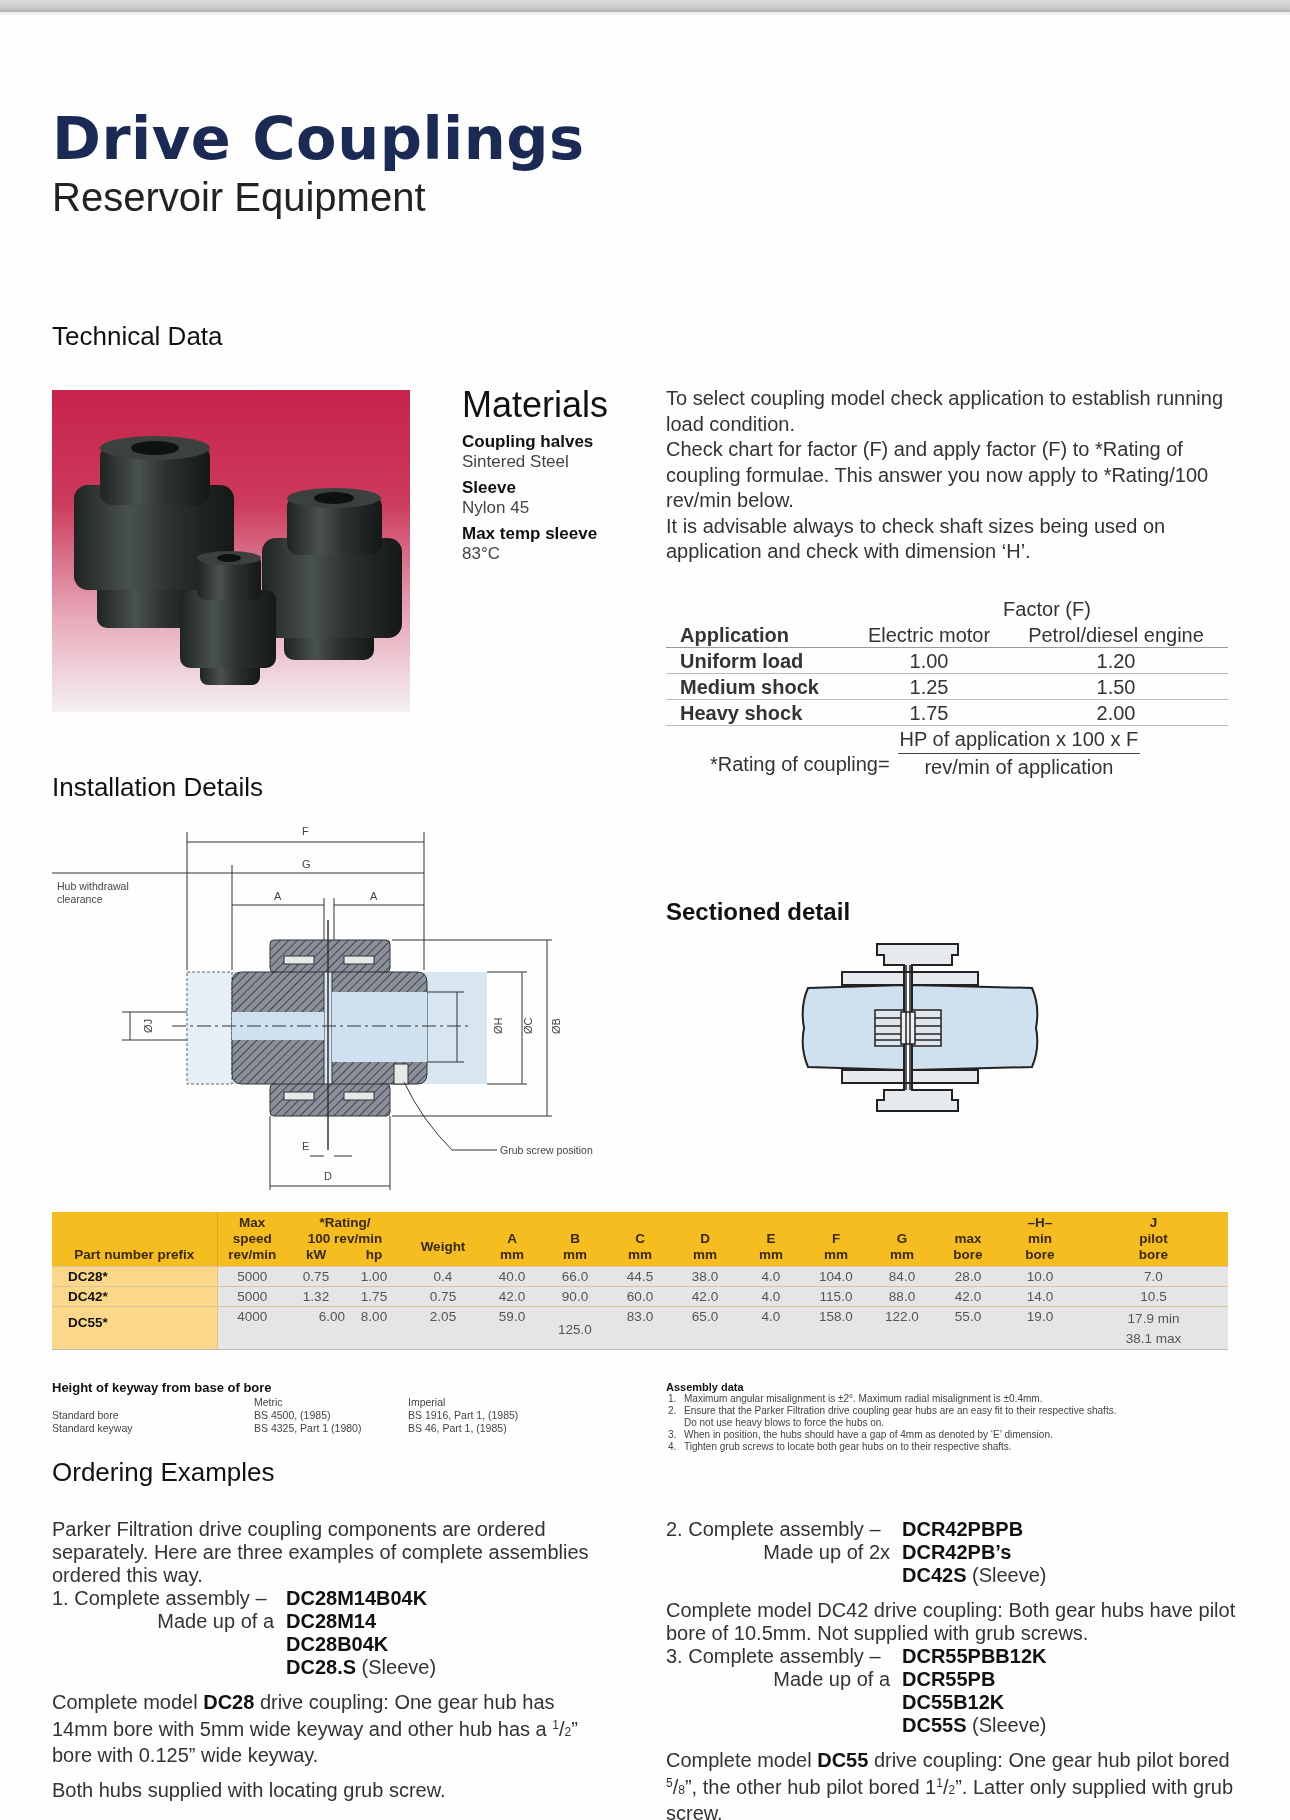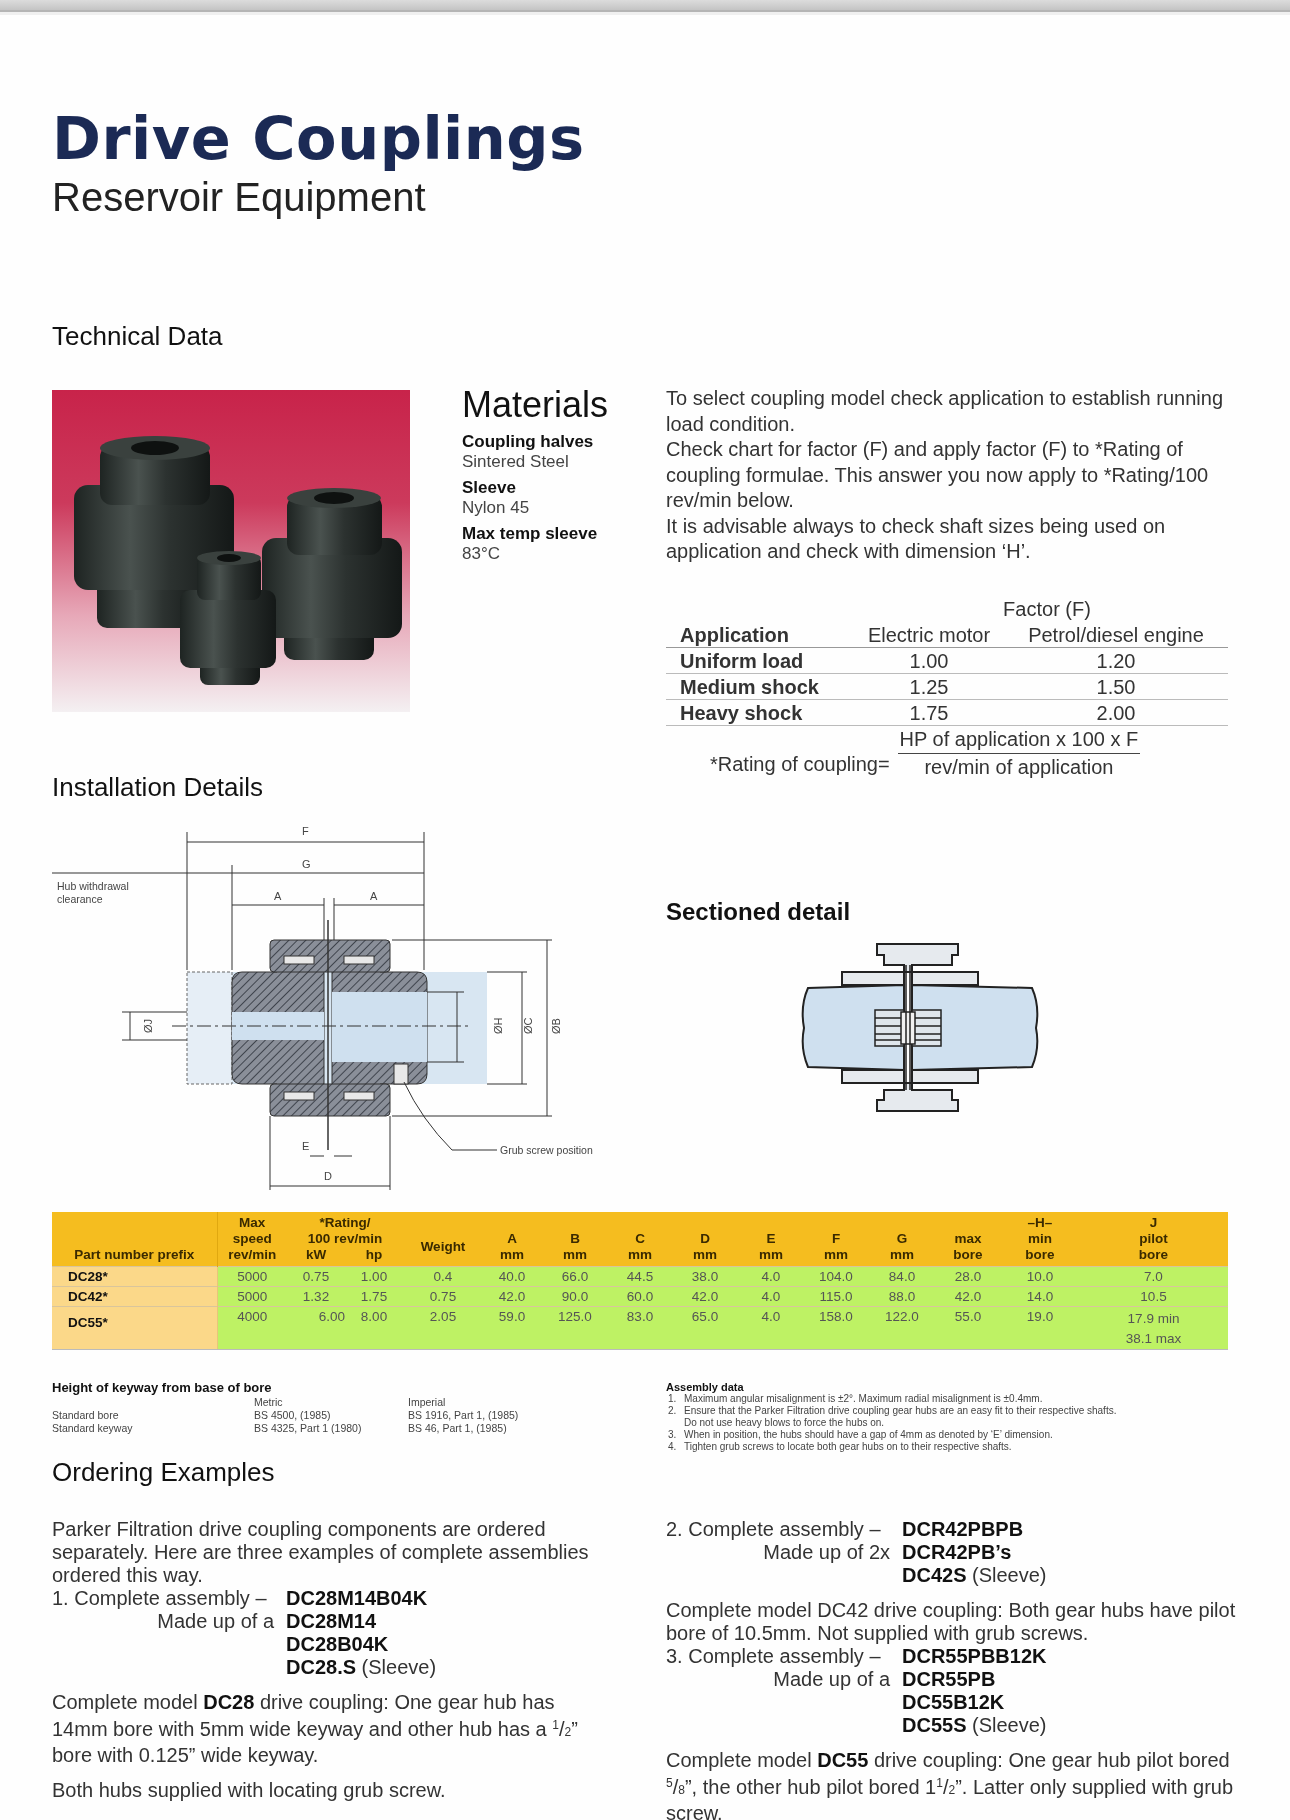--- a/index.html
+++ b/index.html
@@ -38,21 +38,21 @@
   .formula .num { border-bottom: 1px solid #444; padding: 0 2px 2px; }
   .formula .den { padding-top: 2px; }
 
   .diagram { position: absolute; left: 52px; top: 820px; width: 600px; height: 370px; }
   .sectioned { position: absolute; left: 800px; top: 940px; width: 240px; height: 175px; }
 
   table.spec { position: absolute; left: 52px; top: 1212px; width: 1176px; border-collapse: collapse; font-size: 13.5px; }
   table.spec th { background: #f5bd1f; color: #3a2a00; font-weight: bold; text-align: center; vertical-align: bottom;
     padding: 3px 2px 3px; line-height: 16px; }
   table.spec th.pn { text-align: center; background: #f5bd1f; }
-  table.spec td { background: #bef264; color: #555; text-align: center; height: 20px; border-top: 1px solid #d9c59c; }
+  table.spec td { background: #e5e5e5; color: #555; text-align: center; height: 20px; border-top: 1px solid #d9c59c; }
   table.spec td.pn { background: #fbd889; color: #111; font-weight: bold; text-align: left; padding-left: 16px; border-right: 1px solid #e8c57a; }
   table.spec th.pnh { border-right: 1px solid #e0a810; }
   table.spec tr.last td { border-bottom: 1px solid #bbb; }
 
   .keyway { position: absolute; left: 52px; top: 1380px; width: 560px; font-size: 10.5px; color: #444; }
   .keyway .kh { font-size: 13px; font-weight: bold; color: #111; margin-bottom: 1px; }
   .keyway .krow { display: flex; line-height: 13px; }
   .keyway .k1 { width: 202px; } .keyway .k2 { width: 154px; }
 
   .assembly { position: absolute; left: 666px; top: 1381px; width: 560px; font-size: 10px; color: #444; line-height: 12px; }
@@ -371,21 +371,21 @@
       <td>14.0</td>
       <td>10.5</td>
     </tr>
     <tr class="last">
       <td class="pn" style="vertical-align:top; height:40px; padding-top:8px;margin-left:44px;">DC55*</td>
       <td style="vertical-align:top; padding-top:2px;">4000</td>
       <td style="vertical-align:top; padding-top:2px;text-align:right;">6.00</td>
       <td style="vertical-align:top; padding-top:2px;">8.00</td>
       <td style="vertical-align:top; padding-top:2px;">2.05</td>
       <td style="vertical-align:top; padding-top:2px;">59.0</td>
-      <td style="vertical-align:top; padding-top:2px;">125.0</td>
+      <td style="vertical-align:top; padding-top:15px;">125.0</td>
       <td style="vertical-align:top; padding-top:2px;">83.0</td>
       <td style="vertical-align:top; padding-top:2px;">65.0</td>
       <td style="vertical-align:top; padding-top:2px;">4.0</td>
       <td style="vertical-align:top; padding-top:2px;">158.0</td>
       <td style="vertical-align:top; padding-top:2px;">122.0</td>
       <td style="vertical-align:top; padding-top:2px;">55.0</td>
       <td style="vertical-align:top; padding-top:2px;">19.0</td>
       <td style="vertical-align:top; padding-top:2px; line-height:20px;">
         <div>17.9 min</div>
           <div>38.1 max</div>

